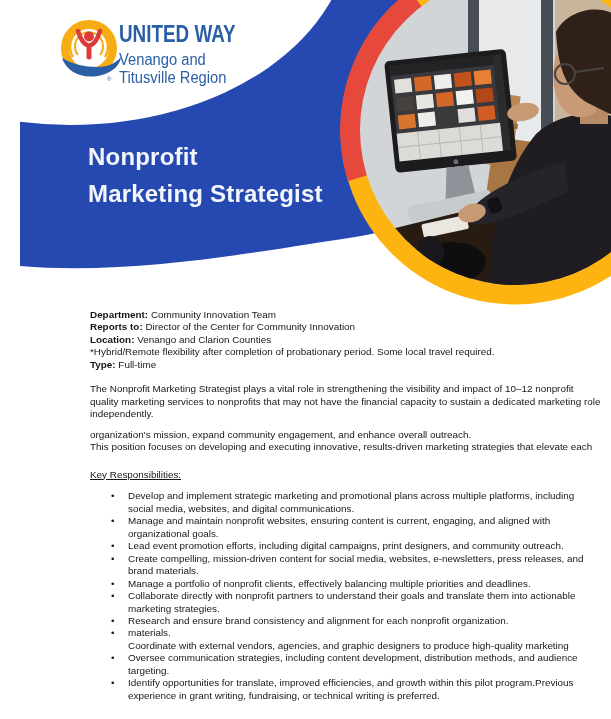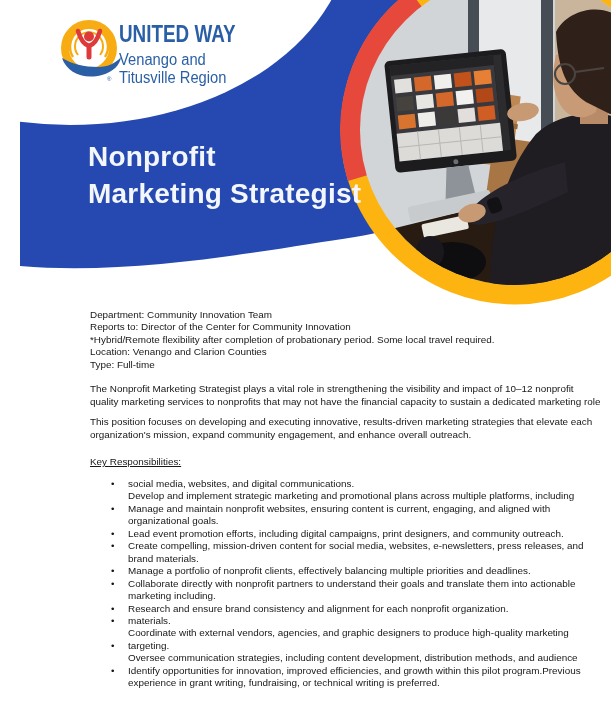--- a/index.html
+++ b/index.html
@@ -20,31 +20,31 @@
     transform:scaleX(0.82);transform-origin:left top;white-space:nowrap;
   }
   .uw-region{
     font-size:16px;color:#2a5fa6;line-height:17.5px;margin-top:3px;
     transform:scaleX(0.92);transform-origin:left top;white-space:nowrap;
   }
 
   
   .job-title{
     position:absolute;left:68px;top:138px;
-    font-size:28px;font-weight:bold;line-height:37px;
+    font-size:24px;font-weight:bold;line-height:37px;
     color:#f3f6fb;letter-spacing:0.2px;white-space:nowrap;
   }
 
   
   .content{
     position:absolute;left:70px;top:309px;width:480px;
     font-size:9.9px;line-height:12.45px;color:#161616;
   }
   .tline{white-space:nowrap;}
-  .meta-line b{font-weight:normal;}
+  .meta-line b{font-weight:bold;}
   .paras-block{margin-top:12px;}
   .para + .para{margin-top:8px;}
   .section-heading{margin-top:15px;text-decoration:underline;}
   .bullets-block{margin-top:9.5px;}
   .bullet-item{position:relative;padding-left:38px;}
   .bullet-dot{position:absolute;left:21px;top:0;}
 </style>
 </head>
 <body>
 
@@ -159,40 +159,41 @@
 
   <div class="job-title">
     <div>Nonprofit</div>
     <div>Marketing Strategist</div>
   </div>
 
   <div class="content">
     <div class="meta-block">
         <div class="tline meta-line"><b>Department: </b><span>Community Innovation Team</span></div>
         <div class="tline meta-line"><b>Reports to: </b><span>Director of the Center for Community Innovation</span></div>
+        <div class="tline meta-line"><b>Location: </b><span>Venango and Clarion Counties</span></div>
         <div class="tline meta-line"><span>*Hybrid/Remote flexibility after completion of probationary period. Some local travel required.</span></div>
-        <div class="tline meta-line"><b>Location: </b><span>Venango and Clarion Counties</span></div>
         <div class="tline meta-line"><b>Type: </b><span>Full-time</span></div>
       </div>
     <div class="paras-block">
         <div class="para">
           <div class="tline">The Nonprofit Marketing Strategist plays a vital role in strengthening the visibility and impact of 10–12 nonprofit</div>
           <div class="tline">quality marketing services to nonprofits that may not have the financial capacity to sustain a dedicated marketing role</div>
+          <div class="tline">independently.</div>
         </div>
         <div class="para">
+          <div class="tline">organization's mission, expand community engagement, and enhance overall outreach.</div>
           <div class="tline">This position focuses on developing and executing innovative, results-driven marketing strategies that elevate each</div>
-          <div class="tline">organization's mission, expand community engagement, and enhance overall outreach.</div>
         </div>
       </div>
     <div class="section-heading tline">Key Responsibilities:</div>
     <div class="bullets-block">
         <div class="bullet-item">
           <span class="bullet-dot">•</span>
+          <div class="tline">Develop and implement strategic marketing and promotional plans across multiple platforms, including</div>
           <div class="tline">social media, websites, and digital communications.</div>
-          <div class="tline">Develop and implement strategic marketing and promotional plans across multiple platforms, including</div>
         </div>
         <div class="bullet-item">
           <span class="bullet-dot">•</span>
           <div class="tline">Manage and maintain nonprofit websites, ensuring content is current, engaging, and aligned with</div>
           <div class="tline">organizational goals.</div>
         </div>
         <div class="bullet-item">
           <span class="bullet-dot">•</span>
           <div class="tline">Lead event promotion efforts, including digital campaigns, print designers, and community outreach.</div>
         </div>
@@ -201,37 +202,37 @@
           <div class="tline">Create compelling, mission-driven content for social media, websites, e-newsletters, press releases, and</div>
           <div class="tline">brand materials.</div>
         </div>
         <div class="bullet-item">
           <span class="bullet-dot">•</span>
           <div class="tline">Manage a portfolio of nonprofit clients, effectively balancing multiple priorities and deadlines.</div>
         </div>
         <div class="bullet-item">
           <span class="bullet-dot">•</span>
           <div class="tline">Collaborate directly with nonprofit partners to understand their goals and translate them into actionable</div>
-          <div class="tline">marketing including.</div>
+          <div class="tline">marketing strategies.</div>
         </div>
         <div class="bullet-item">
           <span class="bullet-dot">•</span>
           <div class="tline">Research and ensure brand consistency and alignment for each nonprofit organization.</div>
         </div>
         <div class="bullet-item">
           <span class="bullet-dot">•</span>
           <div class="tline">materials.</div>
           <div class="tline">Coordinate with external vendors, agencies, and graphic designers to produce high-quality marketing</div>
         </div>
         <div class="bullet-item">
           <span class="bullet-dot">•</span>
+          <div class="tline">Oversee communication strategies, including content development, distribution methods, and audience</div>
           <div class="tline">targeting.</div>
-          <div class="tline">Oversee communication strategies, including content development, distribution methods, and audience</div>
-        </div>
-        <div class="bullet-item">
-          <span class="bullet-dot">•</span>
-          <div class="tline">Identify opportunities for innovation, improved efficiencies, and growth within this pilot program.Previous</div>
+        </div>
+        <div class="bullet-item">
+          <span class="bullet-dot">•</span>
+          <div class="tline">Identify opportunities for translate, improved efficiencies, and growth within this pilot program.Previous</div>
           <div class="tline">experience in grant writing, fundraising, or technical writing is preferred.</div>
         </div>
       </div>
   </div>
 
 </div>
 
 </body></html>

